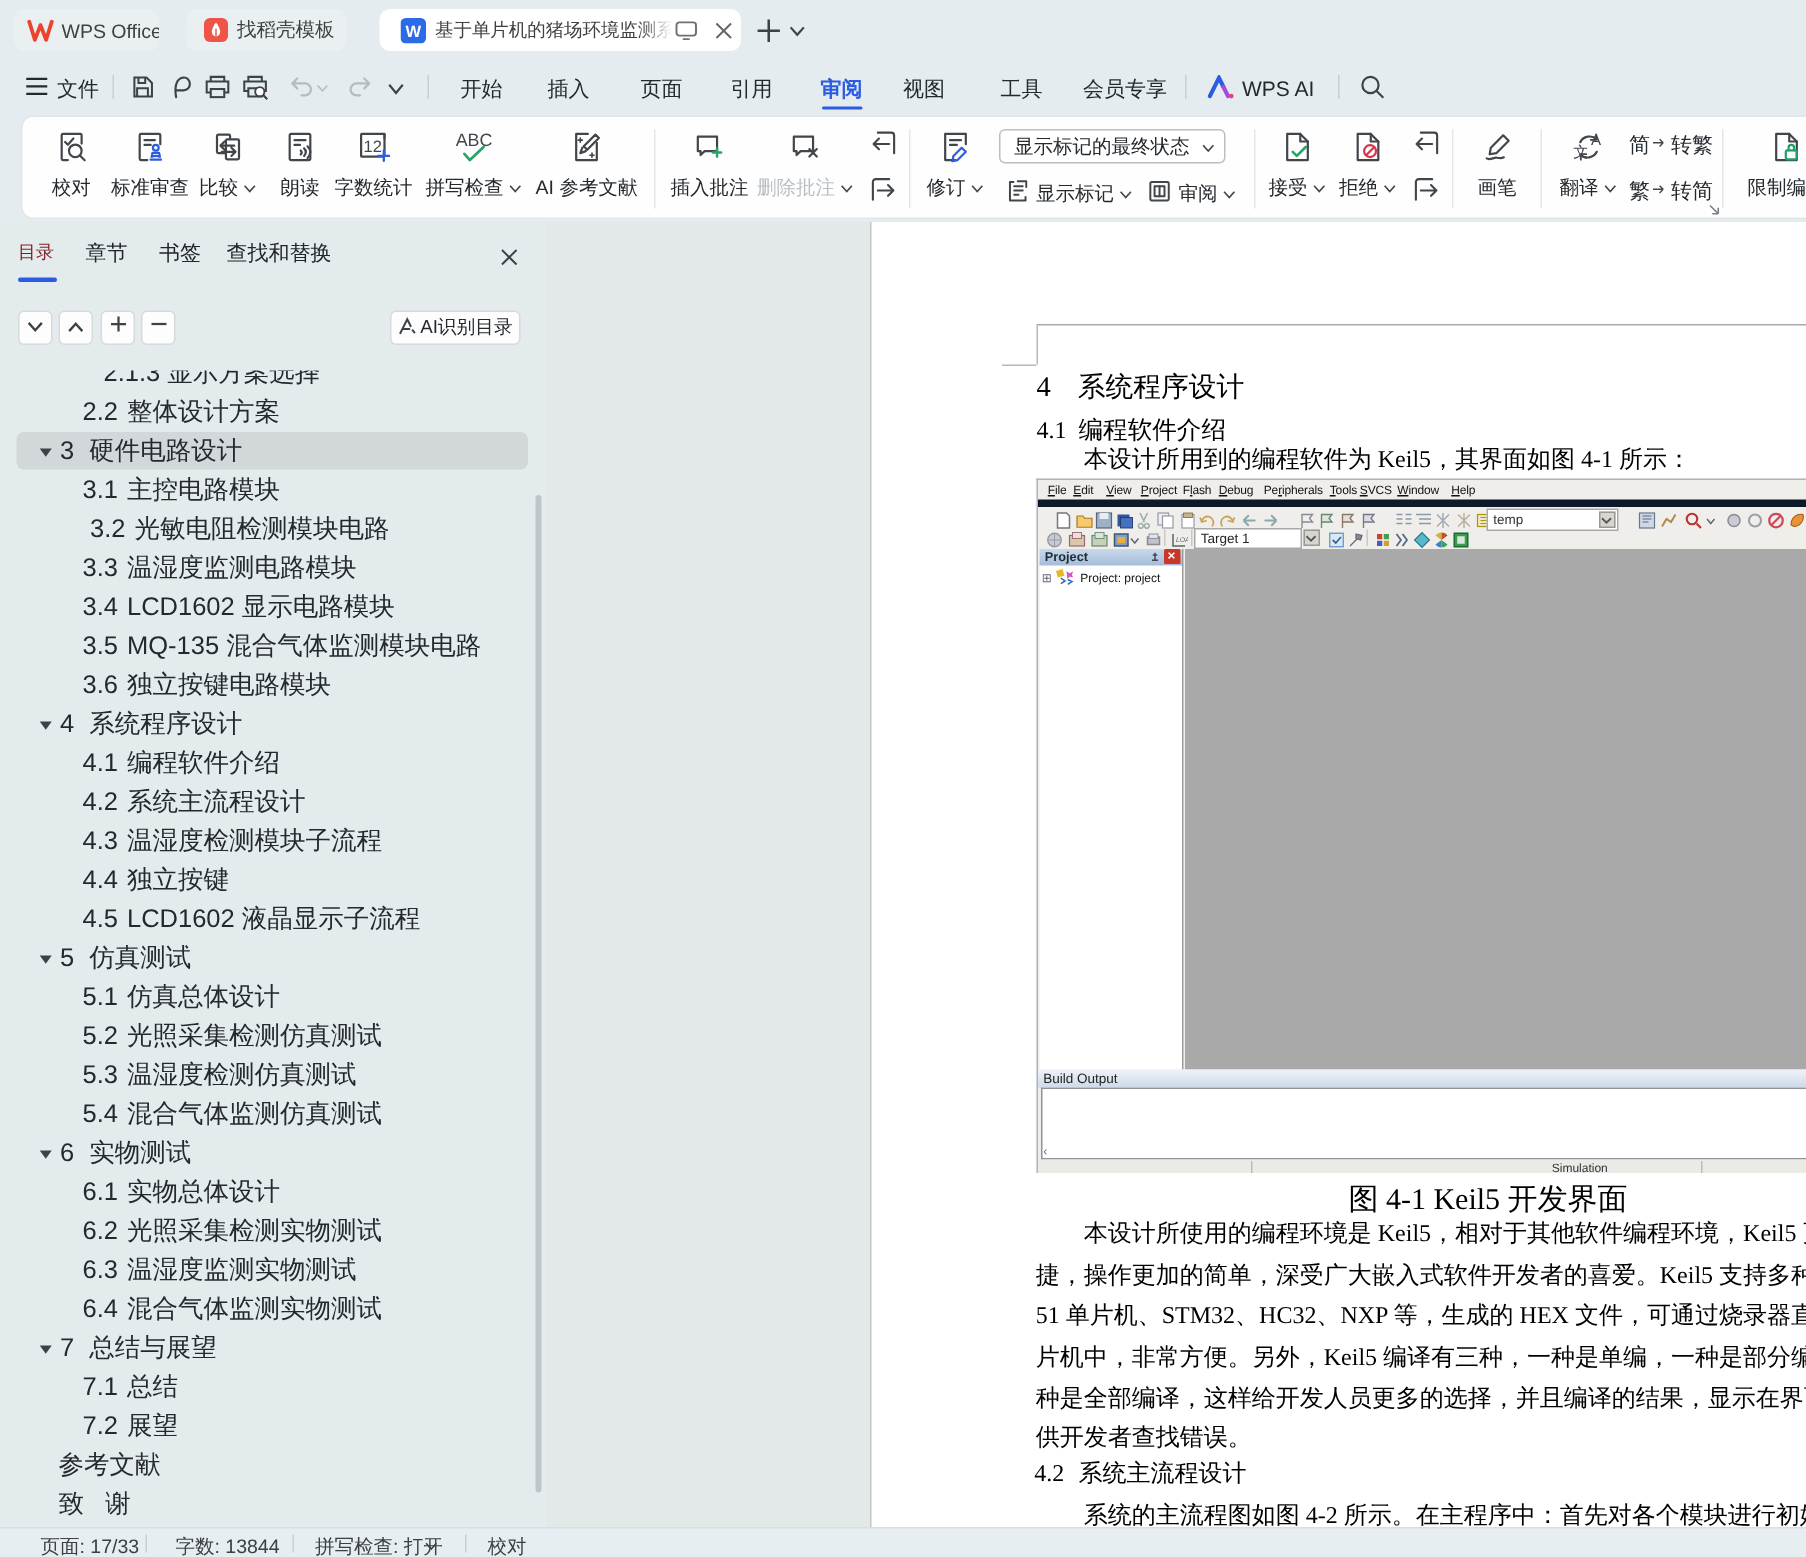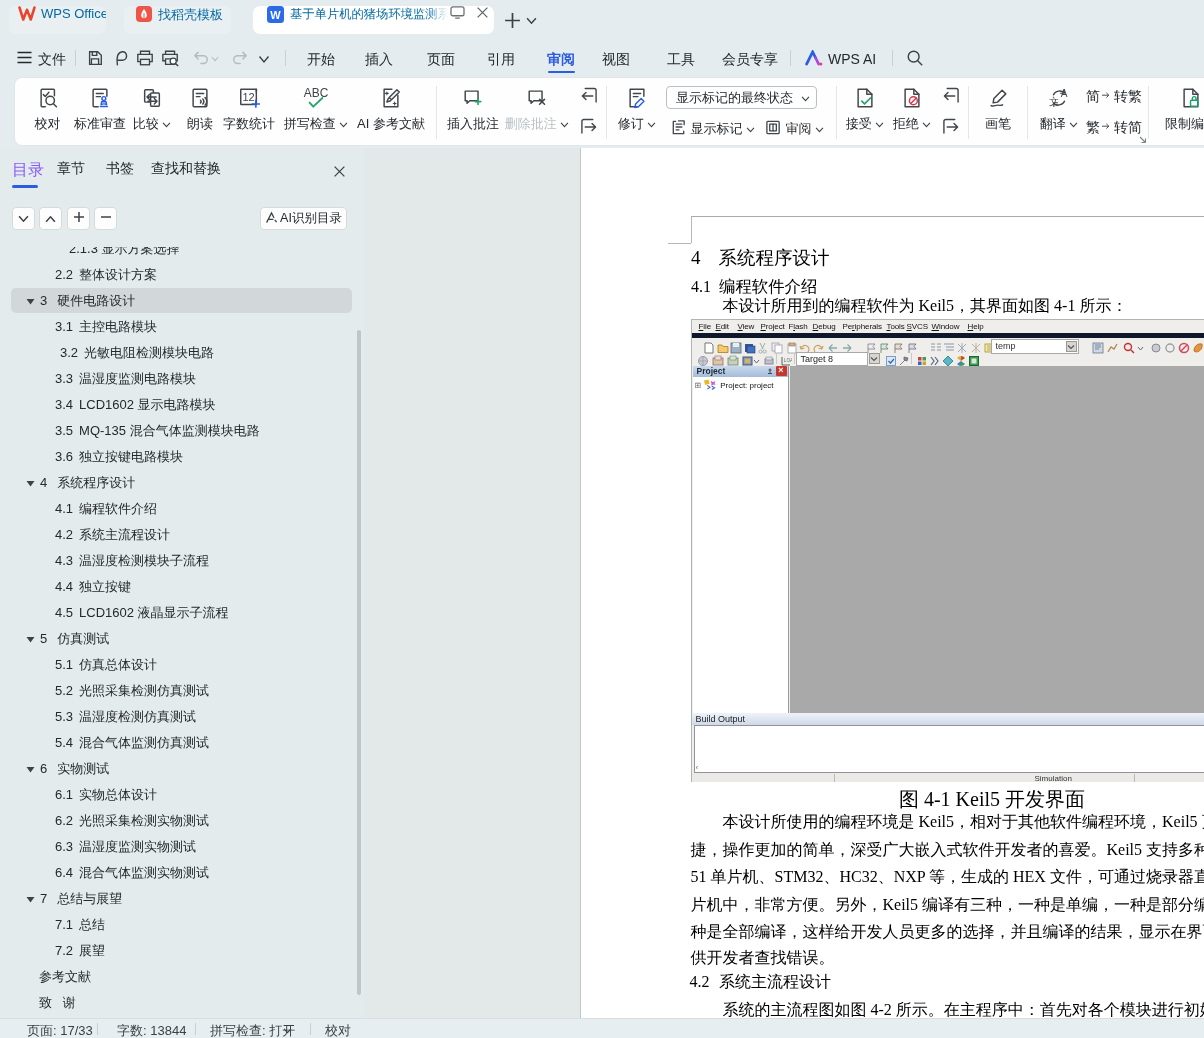--- a/index.html
+++ b/index.html
@@ -1,38 +1,38 @@
 <!DOCTYPE html>
 <html><head><meta charset="utf-8">
 <style>
 *{margin:0;padding:0;box-sizing:border-box}
 html,body{width:1204px;height:1038px;overflow:hidden;font-family:"Liberation Sans",sans-serif;background:#e4ecef;color:#212529}
 .abs{position:absolute}
 #tabbar{position:absolute;left:0;top:0;width:1204px;height:42px}
-.tab{position:absolute;top:6px;height:28px;border-radius:7px;background:#eaf0f2;display:flex;align-items:flex-start;font-size:13px;color:#0369a1;white-space:nowrap;overflow:hidden}
+.tab{position:absolute;top:6px;height:28px;border-radius:7px;background:#eaf0f2;display:flex;align-items:center;font-size:13px;color:#404040;white-space:nowrap;overflow:hidden}
 .tab svg,.tab span{flex:none}
 .tab.active{background:#fff}
 #menubar{position:absolute;left:0;top:42px;width:1204px;height:35px;font-size:14px}
 .mitem{position:absolute;top:9px;color:#24292e}
 .vdiv{position:absolute;width:1px;background:#c8d0d4}
 #ribbon{position:absolute;left:14px;top:77px;width:1300px;height:69px;background:#fefefe;border:1px solid #e2e6e8;border-radius:8px}
 .rlabel{position:absolute;font-size:13px;color:#24292e;white-space:nowrap}
 .gdiv{position:absolute;top:8px;width:1px;height:53px;background:#e4e7e9}
 .rb{position:absolute;top:9px;width:110px;margin-left:-55px;text-align:center}
 .ric{width:22px;height:22px;fill:none;stroke:#41464b;stroke-width:1.6;stroke-linecap:round;stroke-linejoin:round}
 .ric2{width:20px;height:17px;fill:none;stroke:#41464b;stroke-width:1.5;stroke-linecap:round;stroke-linejoin:round}
 .ric2i{width:17px;height:17px;fill:none;stroke:#41464b;stroke-width:1.4;stroke-linecap:round;stroke-linejoin:round;vertical-align:-3px}
 .rl{font-size:13px;color:#24292e;white-space:nowrap;margin-top:2px}
 .ch{width:9px;height:6px;fill:none;stroke:#41464b;stroke-width:1.3}
 .chr{width:10px;height:8px;fill:none;stroke:#41464b;stroke-width:1.2;vertical-align:1px;margin-left:1px}
 #sidebar{position:absolute;left:0;top:148px;width:364px;height:870px;background:#e4ebed}
 #docarea{position:absolute;left:364px;top:148px;width:840px;height:870px;background:#e3e9e9;overflow:hidden}
 #page{position:absolute;left:216px;top:0;width:624px;height:870px;background:#fff;border-left:1px solid #c2c7c8}
 #statusbar{position:absolute;left:0;top:1018px;width:1204px;height:20px;background:#e7eef1;font-size:13px;color:#3c4043;border-top:1px solid #d8dee1}
-.toc{position:absolute;font-size:13px;color:#24292e;white-space:nowrap;height:26px;line-height:26px;margin-top:-6px}
+.toc{position:absolute;font-size:17px;color:#24292e;white-space:nowrap;height:26px;line-height:26px;margin-top:-6px}
 .toc.l1{left:40px}
 .g{display:inline-block;width:6px}
 .g1{display:inline-block;width:10px}
 .tri{position:absolute;left:-14px;top:10px;width:9px;height:7px;fill:#3c4246}
 .sbtn{position:absolute;top:59px;width:23px;height:23px;background:#fdfdfd;border:1px solid #d5dadd;border-radius:4px;text-align:center;line-height:20px}
 .serif{font-family:"Liberation Serif",serif}
 .bodyline{position:absolute;font-family:"Liberation Serif",serif;font-size:16px;white-space:nowrap;color:#000}
 #keil{position:absolute;left:326.5px;top:170.5px;width:513px;height:463px;background:#f0eeea;border-top:1px solid #b0b4b8;border-left:1px solid #b0b4b8;overflow:hidden;font-family:"Liberation Sans",sans-serif}
 #kmenu{position:absolute;left:0;top:0;width:100%;height:13px;font-size:8px;color:#111;letter-spacing:-0.1px}
 #kmenu span{position:absolute;top:2px}
@@ -290,21 +290,21 @@
         <g stroke="#1ea06a">
           <rect x="11.5" y="14.5" width="8" height="6.5" rx="1"></rect>
           <path d="M13.5 14.5 v-2 a2 2 0 0 1 4 0 v2"></path>
         </g>
       </svg><div class="rl">限制编辑</div></div>
   <svg class="abs" style="left:1124px;top:58px" width="8" height="8" viewBox="0 0 8 8">
       <path d="M1 1 L6.5 6.5 M6.5 6.5 v-4 M6.5 6.5 h-4" fill="none" stroke="#7a8085" stroke-width="1.1"></path>
     </svg>
 </div>
 <div id="sidebar">
-  <span class="abs" style="left:12px;top:12px;font-size:16px;color:#8b5cf6">目录</span>
+  <span class="abs" style="left:12px;top:12px;font-size:12px;color:#7f1d1d">目录</span>
   <div class="abs" style="left:12px;top:37px;width:26px;height:2.5px;background:#2c5ce2;border-radius:2px"></div>
   <span class="abs" style="left:57px;top:12px;font-size:14px">章节</span>
   <span class="abs" style="left:106px;top:12px;font-size:14px">书签</span>
   <span class="abs" style="left:151px;top:12px;font-size:14px">查找和替换</span>
   <svg class="abs" style="left:333px;top:17px" width="13" height="13" viewBox="0 0 12 12">
       <path d="M1.5 1.5 L10.5 10.5 M10.5 1.5 L1.5 10.5" stroke="#3c4246" stroke-width="1.2" fill="none"></path>
     </svg>
   <div class="sbtn" style="left:12px"><svg width="11" height="8" viewBox="0 0 10 7">
         <path d="M1 1 L5 5.5 L9 1" fill="none" stroke="#3c4246" stroke-width="1.4"></path>
       </svg></div>
@@ -511,21 +511,21 @@
       <i class="ki" style="left:71px"><svg viewBox="0 0 12 12">
             <rect x="2" y="4" width="8" height="5" fill="#c0c4c8" stroke="#889"></rect>
             <rect x="3" y="2" width="6" height="3" fill="#e0e4e8" stroke="#889" stroke-width=".6"></rect>
           </svg></i>
       <div class="kvd" style="left:84px"></div>
       <i class="ki" style="left:88px;width:12px"><svg viewBox="0 0 12 12">
             <path d="M2 2 v8 h8" fill="none" stroke="#566" stroke-width="1"></path>
             <text x="4" y="7" font-size="4.5" fill="#566" font-family="Liberation Sans">LOAD</text>
           </svg></i>
       <div class="kvd" style="left:102px"></div>
-      <div id="ktarget">Target 8</div>
+      <div id="ktarget">Target 1</div>
       <span class="kdd" style="left:177px;top:2px">
           <svg viewBox="0 0 8 6">
             <path d="M1 1.5 L4 4.5 L7 1.5" fill="none" stroke="#555" stroke-width="1.2"></path>
           </svg>
         </span>
       <i class="ki" style="left:193px"><svg viewBox="0 0 12 12">
             <rect x="1.5" y="1.5" width="9" height="9" fill="#dfe8f2" stroke="#69c" stroke-width=".9"></rect>
             <path d="M3.5 6 l2 2 3.5 -4" fill="none" stroke="#369" stroke-width="1.2"></path>
           </svg></i>
       <i class="ki" style="left:206px"><svg viewBox="0 0 12 12">

